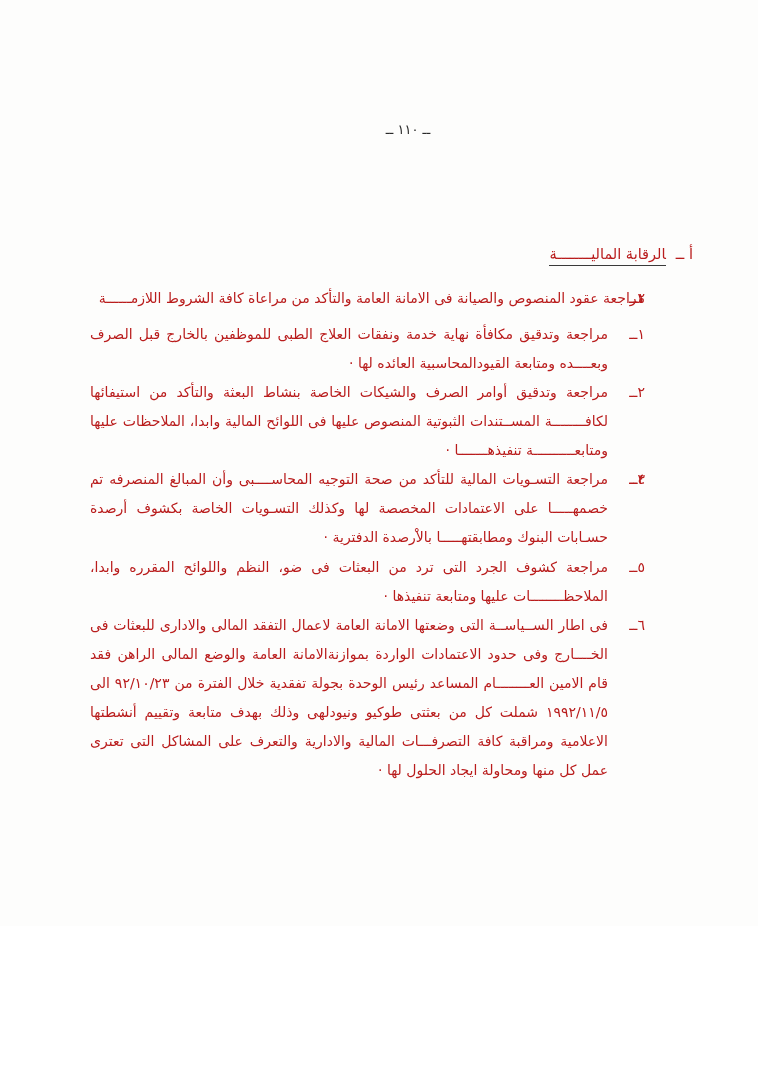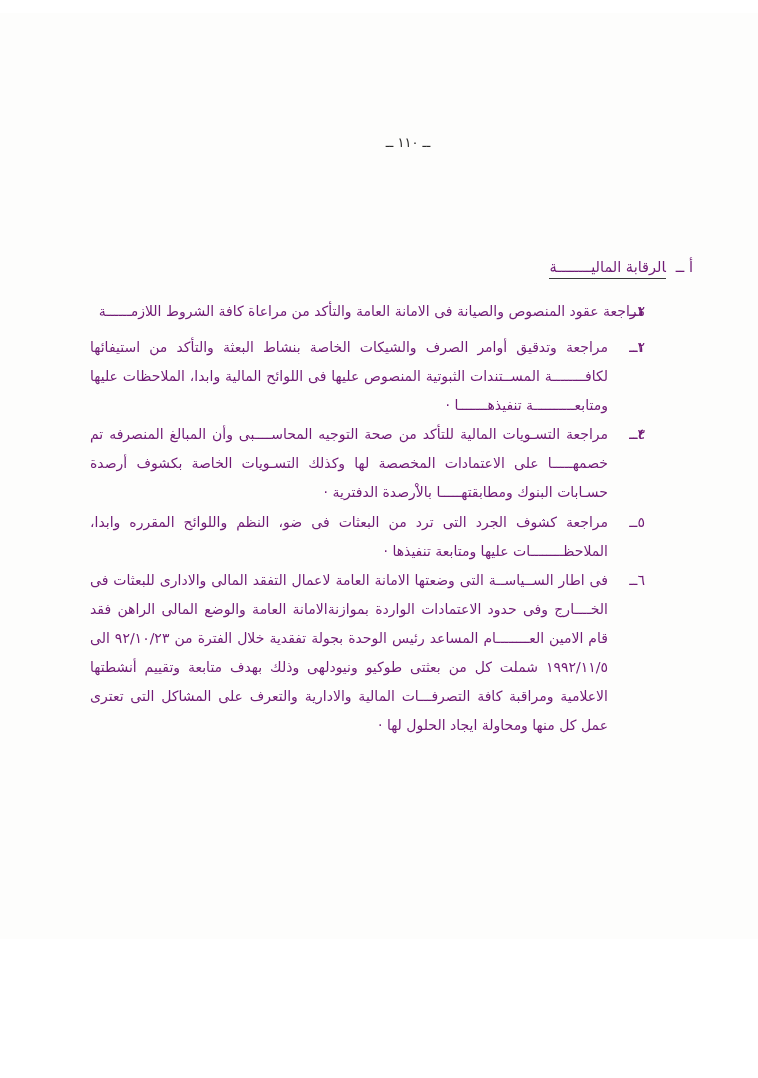--- a/index.html
+++ b/index.html
@@ -8,38 +8,37 @@
     background:#ffffff;
     font-family:"DejaVu Sans", sans-serif;
     color:#1f1f1f;
     overflow:hidden;
   }
   .page {
     position:relative;
     width:758px; height:926px;
     background:#fdfdfc;
     direction:rtl;
-    margin-top:13px;
   }
   .page-number {
     position:absolute;
     top:122px; left:348px; width:120px;
     text-align:center;
     font-size:13px;
     letter-spacing:2px;
     color:#2a2a2a;
   }
   .content {
     position:absolute;
     top:240px; left:90px; right:65px;
     width:603px;
     font-size:14px;
     line-height:29px;
     text-align:justify;
-    color:#701a75;
+    color:#b91c1c;
   }
   .heading {
     white-space:nowrap;
     font-size:14.5px;
     font-weight:500;
   }
   .heading .marker { margin-left:10px; }
   .heading .title {
     border-bottom:1.5px solid #3a3a3a;
     padding-bottom:3px;
@@ -87,20 +86,21 @@
 
     <div class="item m-a2">
       <span class="num">٢ــ</span>
     </div>
 
 
     <div class="intro-l1 m-intro">مراجعة عقود المنصوص والصيانة فى الامانة العامة والتأكد من مراعاة كافة الشروط اللازمــــــة</div>
 
     <div class="item m-b1">
       <span class="num">١ــ</span>
+      <span class="txt">مراجعة وتدقيق مكافأة نهاية خدمة ونفقات العلاج الطبى للموظفين بالخارج قبل الصرف وبعــــده ومتابعة القيودالمحاسبية العائده لها ·</span>
     </div>
 
     <div class="item">
       <span class="num">٢ــ</span>
       <span class="txt">مراجعة وتدقيق أوامر الصرف والشيكات الخاصة بنشاط البعثة والتأكد من استيفائها لكافــــــــة المســتندات الثبوتية المنصوص عليها فى اللوائح المالية وابدا، الملاحظات عليها ومتابعــــــــــة تنفيذهـــــــا ·</span>
     </div>
 
     <div class="item">
       <span class="num">٣ــ</span>
     </div>

